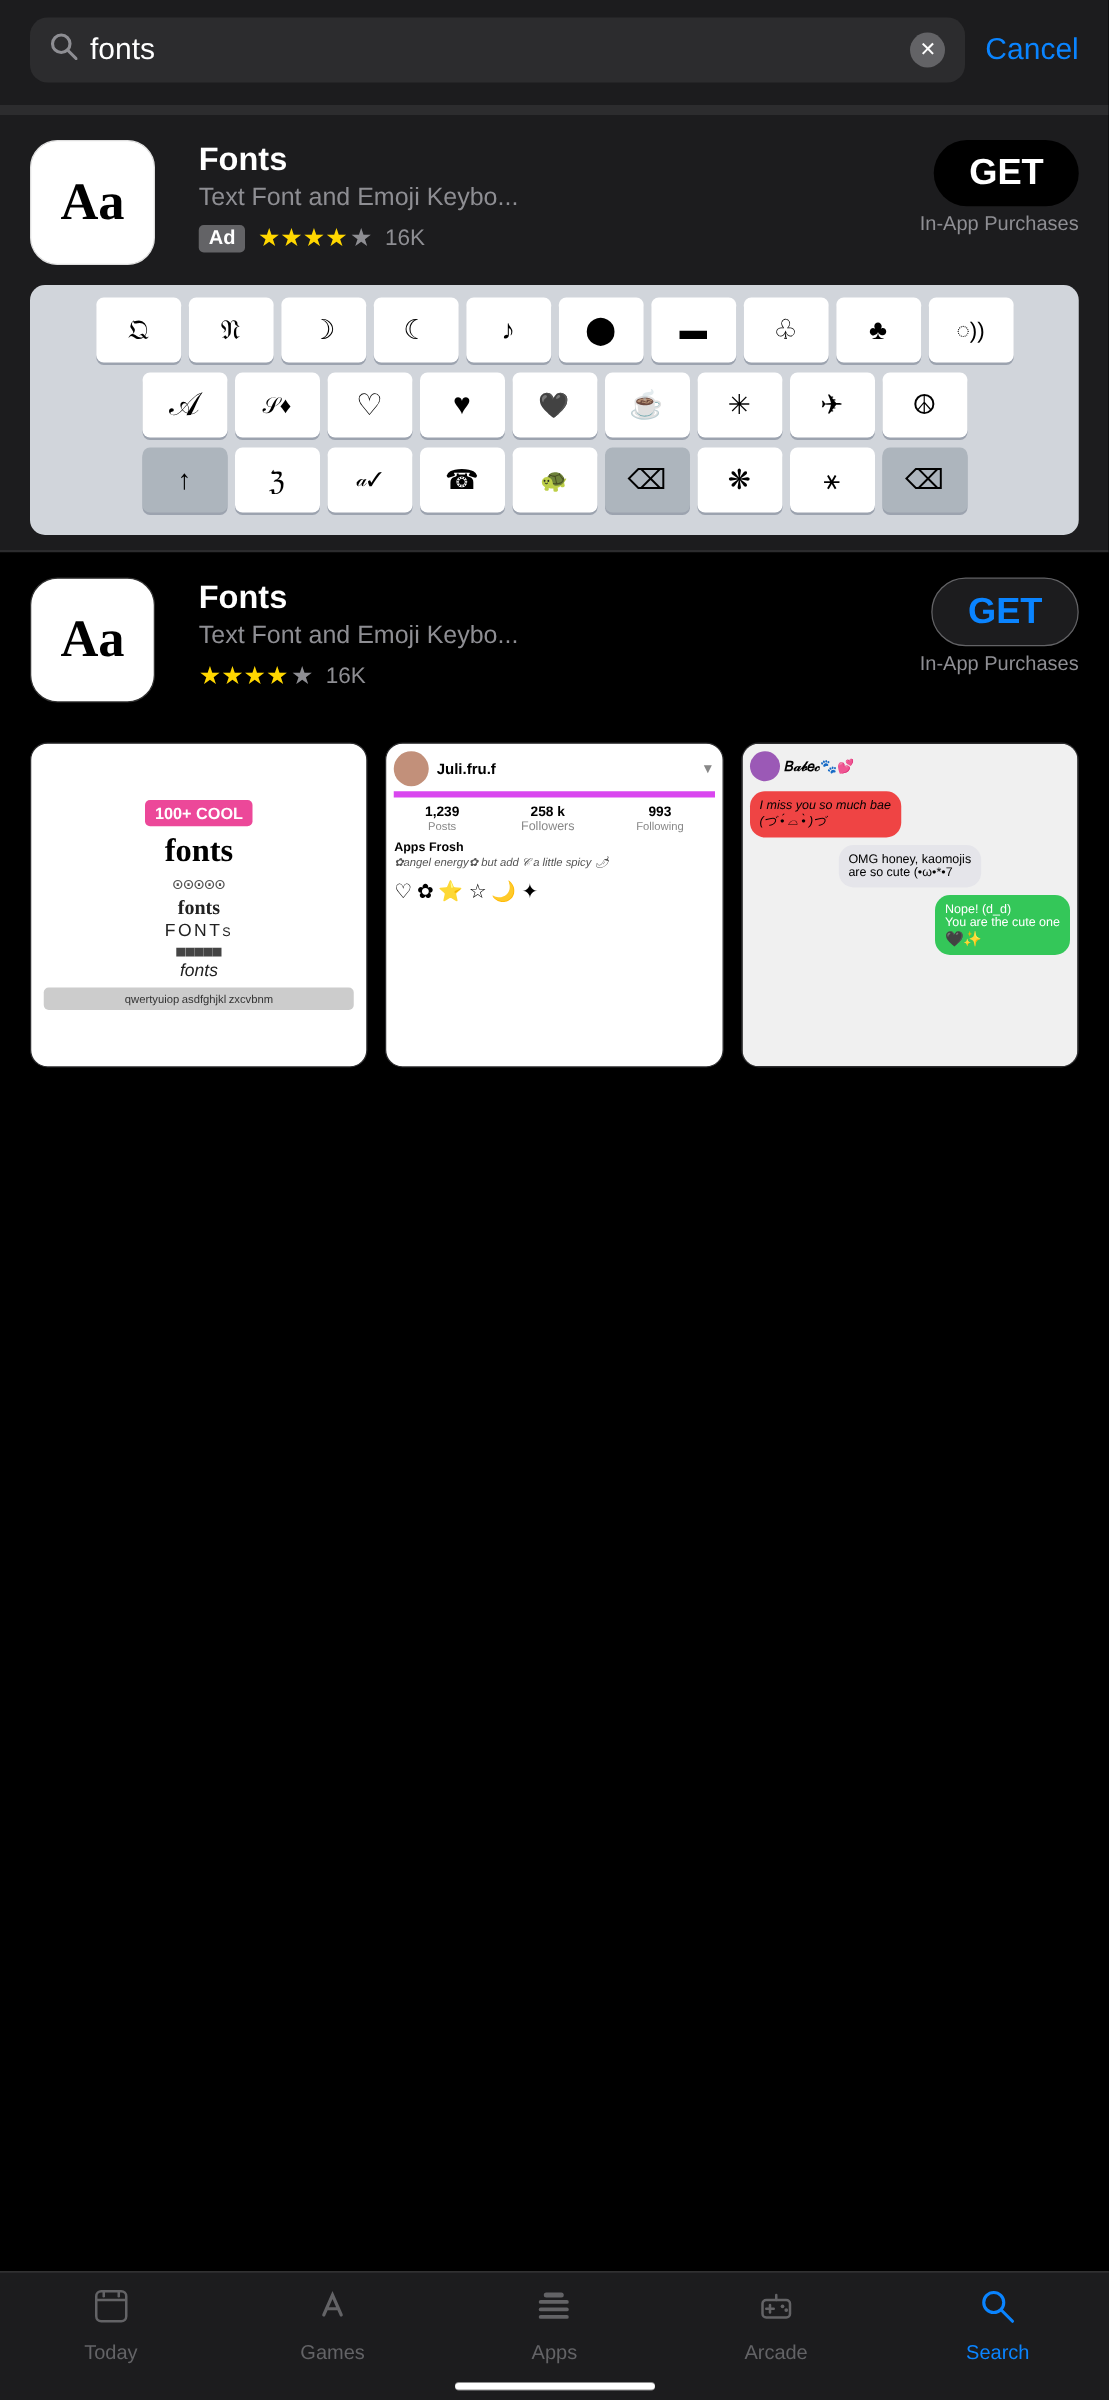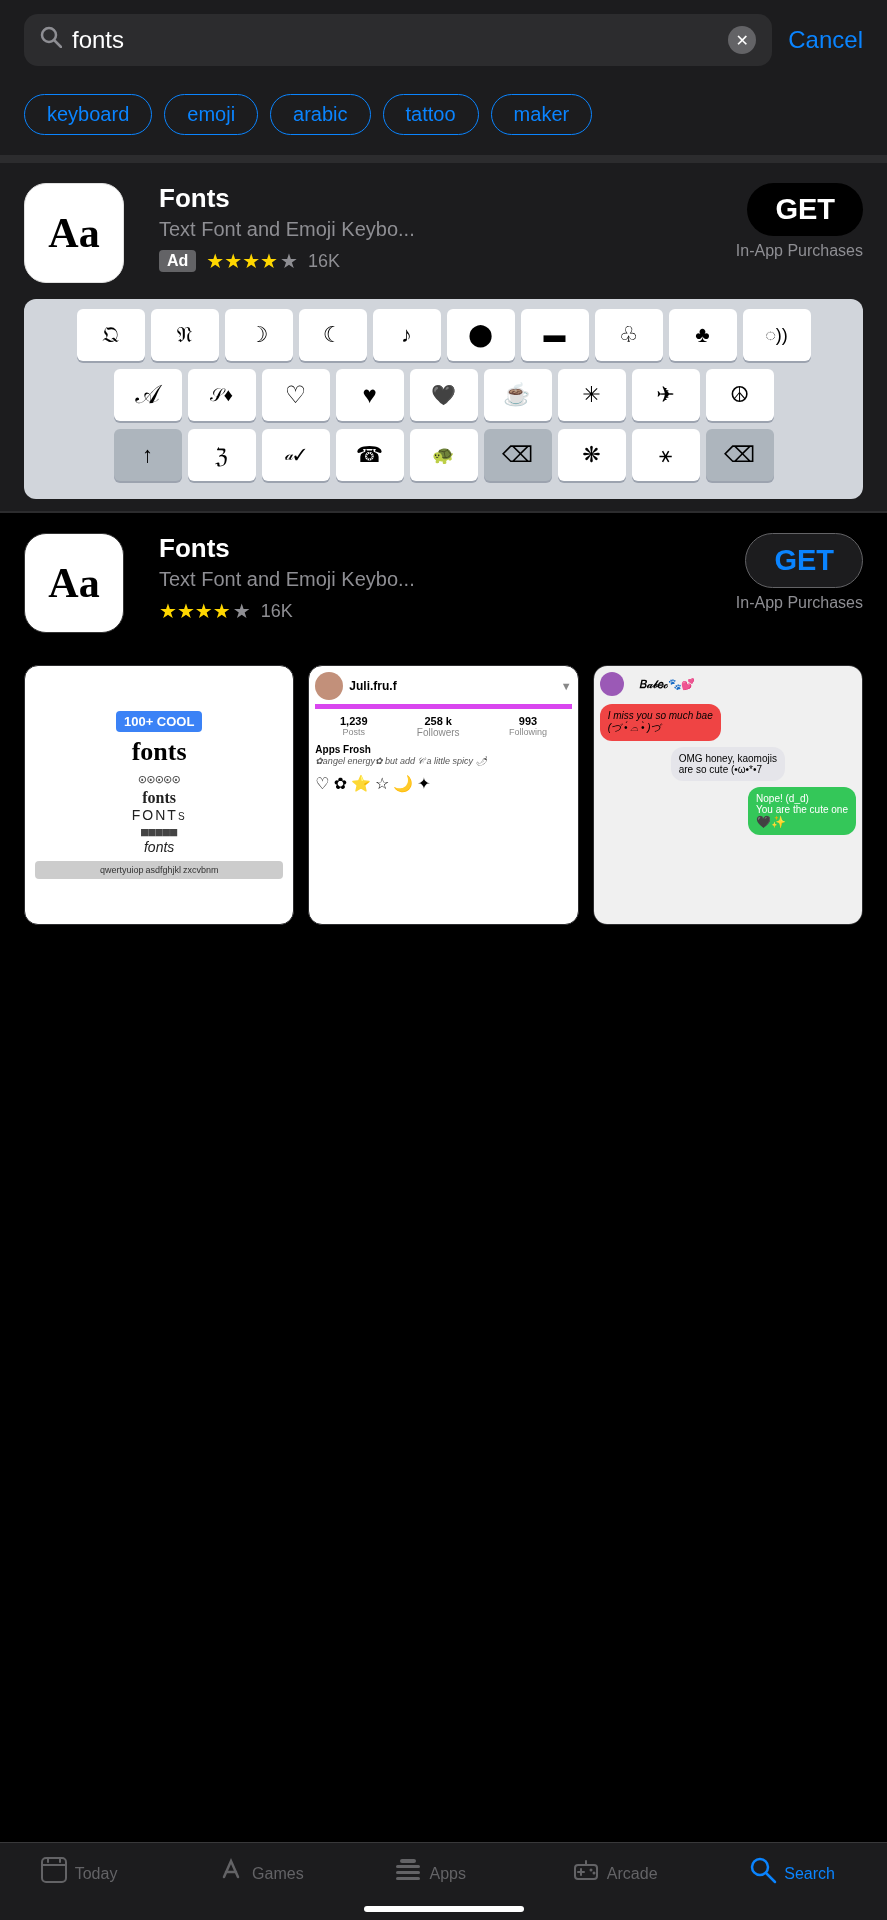--- a/index.html
+++ b/index.html
@@ -311,21 +311,21 @@
       flex-direction: column;
       align-items: center;
       justify-content: center;
       padding: 10px;
       font-size: 12px;
       color: #000;
     }
 
     
     .ss1-badge {
-      background: #3b82f6;
+      background: #ec4899;
       color: #fff;
       font-size: 13px;
       font-weight: 700;
       padding: 3px 8px;
       border-radius: 4px;
       margin-bottom: 6px;
     }
     .ss1-title {
       font-size: 26px;
       font-weight: 800;
@@ -342,21 +342,21 @@
       width: 887px;
       background: #1c1c1e;
       border-top: 1px solid #38383a;
       display: flex;
       justify-content: space-around;
       align-items: center;
       padding: 12px 0 28px 0;
     }
     .nav-item {
       display: flex;
-      flex-direction: row;
+      flex-direction: column;
       align-items: center;
       gap: 6px;
       cursor: pointer;
       min-width: 100px;
     }
     .nav-icon {
       font-size: 30px;
       color: #636366;
     }
     .nav-icon.active {
@@ -400,27 +400,20 @@
           <circle cx="9" cy="9" r="7" stroke="#8e8e93" stroke-width="2.5" fill="none"></circle>
           <line x1="14" y1="14" x2="21" y2="21" stroke="#8e8e93" stroke-width="2.5" stroke-linecap="round"></line>
         </svg>
       </div>
       <span class="search-input-text">fonts</span>
       <div class="search-clear-btn">✕</div>
     </div>
     <div class="cancel-btn">Cancel</div>
   </div>
 
-  <div class="filter-tags">
-    <div class="filter-tag">keyboard</div>
-    <div class="filter-tag">emoji</div>
-    <div class="filter-tag">arabic</div>
-    <div class="filter-tag">tattoo</div>
-    <div class="filter-tag">maker</div>
-  </div>
 
   <div class="section-divider"></div>
 
   <div class="app-card-ad">
     <div class="app-card-main">
       <div class="app-icon">
         <span class="aa-text">Aa</span>
       </div>
       <div class="app-info">
         <div class="app-title">Fonts</div>
@@ -550,21 +543,21 @@
           <span style="font-size:16px;">⭐</span>
           <span style="font-size:16px;">☆</span>
           <span style="font-size:16px;">🌙</span>
           <span style="font-size:16px;">✦</span>
         </div>
       </div>
     </div>
 
     <div class="screenshot-thumb">
       <div class="screenshot-content" style="padding:6px; justify-content:flex-start; background:#f0f0f0;">
-        <div style="display:flex; align-items:center; gap:16px; margin-bottom:8px; width:100%;">
+        <div style="display:flex; align-items:center; gap:4px; margin-bottom:8px; width:100%;">
           <div style="width:24px; height:24px; border-radius:50%; background:#9b59b6;"></div>
           <span style="font-size:11px; font-weight:600; color:#000;">𝐵𝒶𝒷𝑒𝒸🐾💕</span>
         </div>
         <div style="background:#ef4444; border-radius:12px; padding:6px 8px; margin-bottom:6px; max-width:90%; align-self:flex-start;font-style:italic;">
           <div style="font-size:10px; color:#000;">I miss you so much bae</div>
           <div style="font-size:10px; color:#000;">(づ •́  ⌓ •̀ )づ</div>
         </div>
         <div style="background:#e5e5ea; border-radius:12px; padding:6px 8px; margin-bottom:6px; max-width:90%;">
           <div style="font-size:10px; color:#000;">OMG honey, kaomojis</div>
           <div style="font-size:10px; color:#000;">are so cute (•ω•*•7</div>

